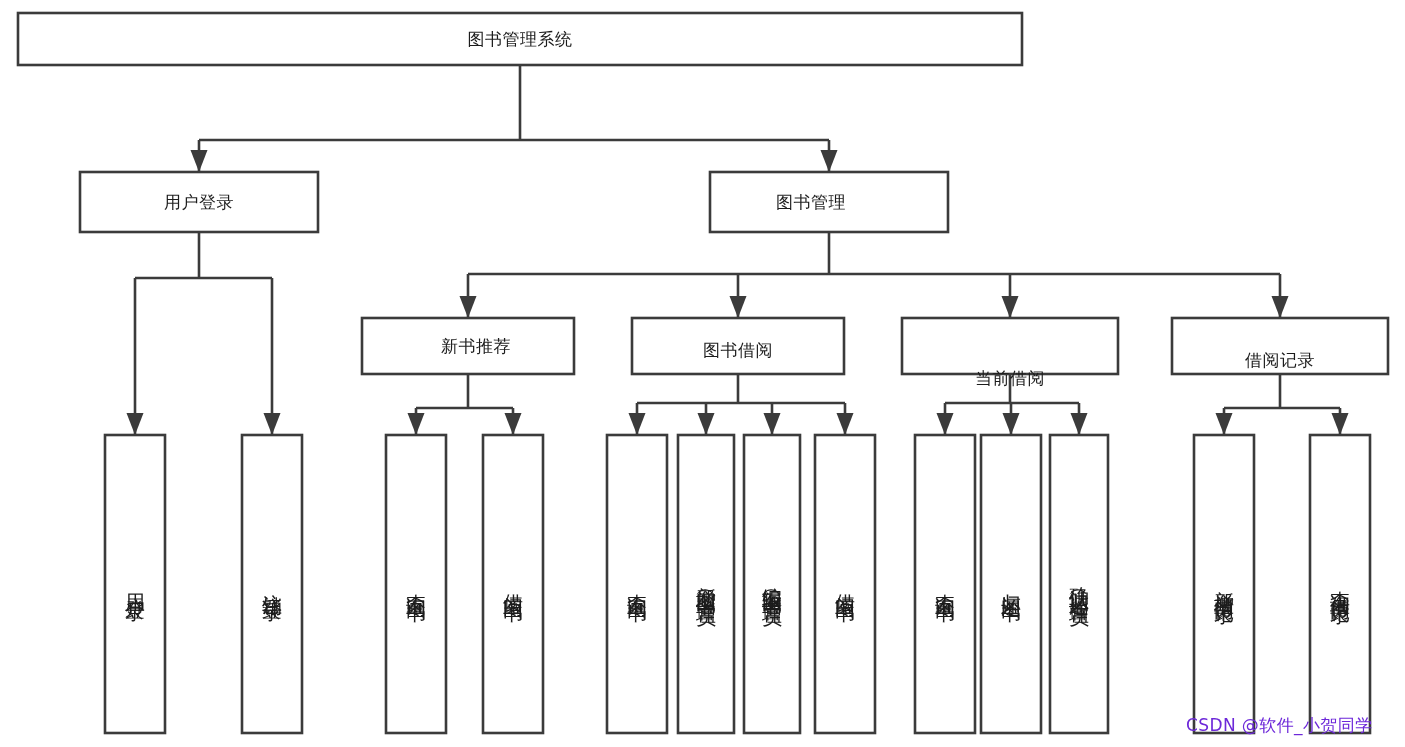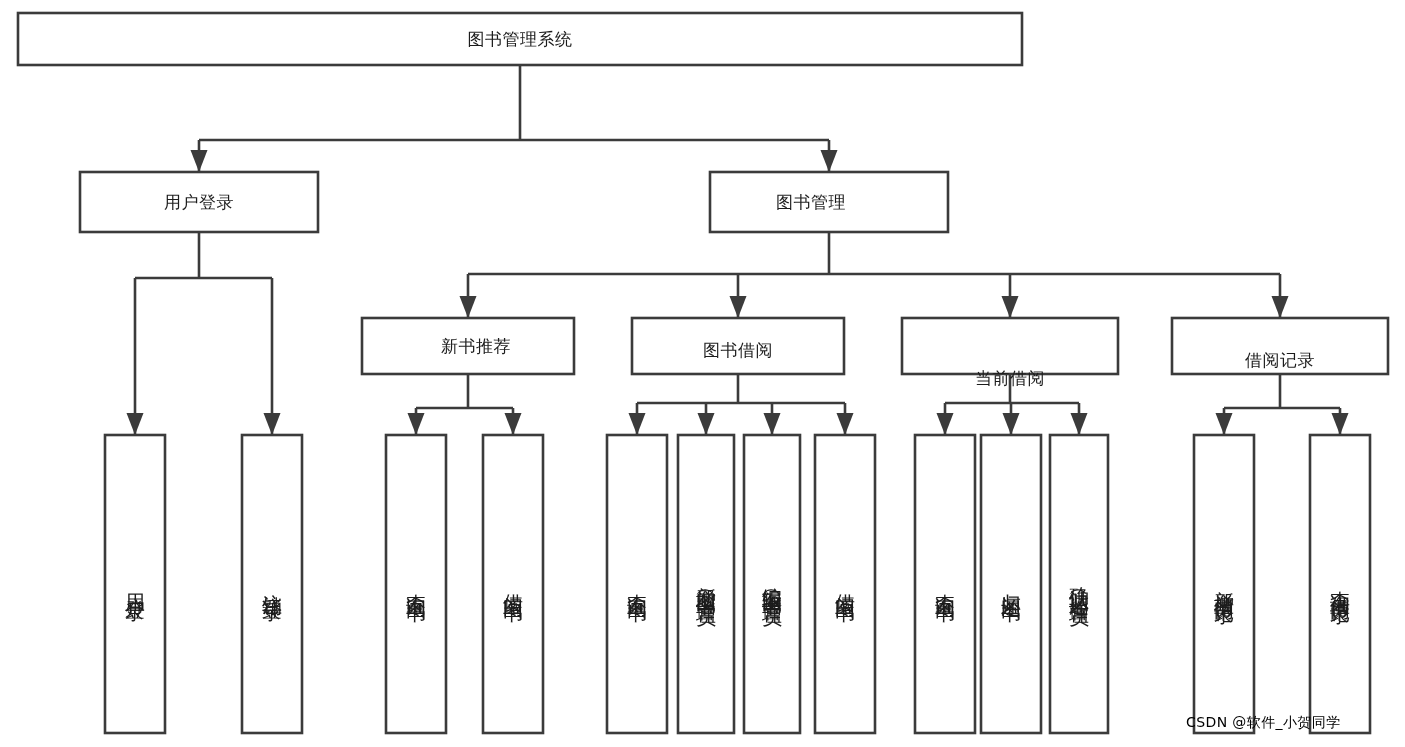--- a/index.html
+++ b/index.html
@@ -61,22 +61,22 @@
   .node-label.vertical {
     writing-mode: vertical-rl;
     text-orientation: upright;
     font-size: 20px;
     line-height: 1.35;
     letter-spacing: 3px;
     white-space: nowrap;
   }
   .watermark {
     position: absolute;
-    font-size: 14px;
-    color: #000000;
+    font-size: 17px;
+    color: #6d28d9;
     white-space: nowrap;
     left: 1186px;
     top: 714px;
     letter-spacing: 0.4px;
   }
 </style>
 </head>
 <body>
 
 <div id="diagram-root">

